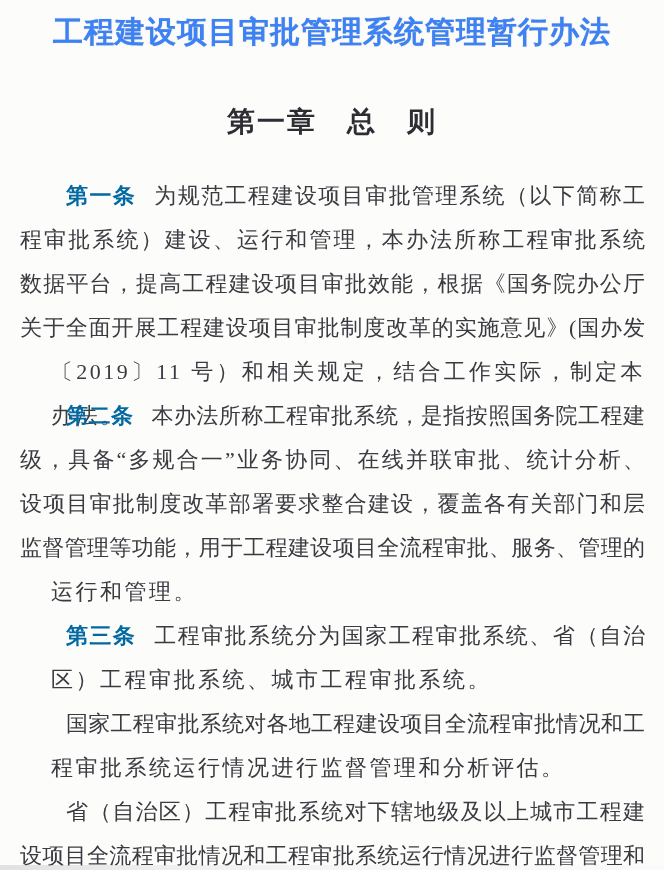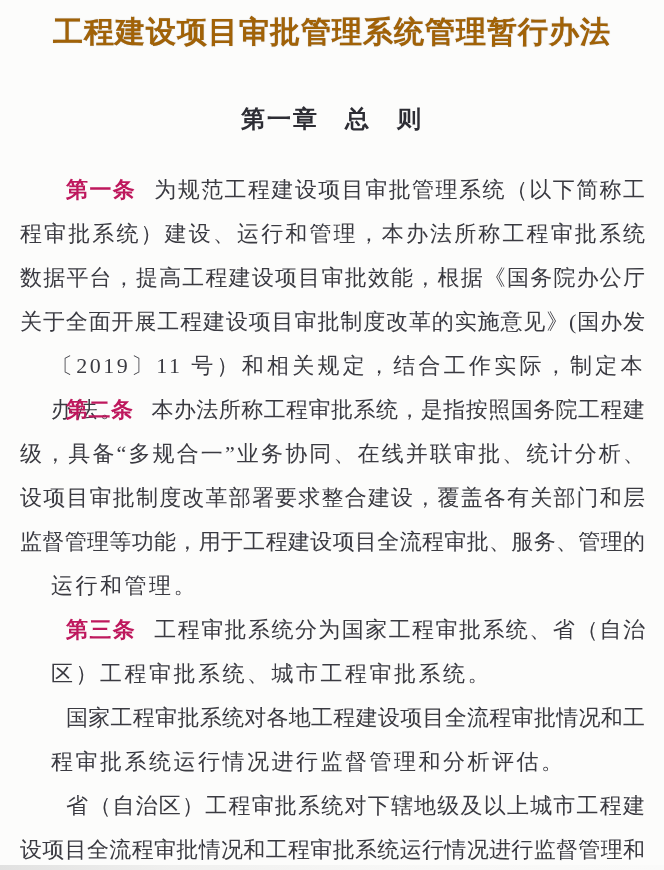--- a/index.html
+++ b/index.html
@@ -16,30 +16,30 @@
     color: #3a3a41;
   }
 
   .doc-title {
     padding-top: 12px;
     text-align: center;
     font-family: "Liberation Sans", "DejaVu Sans", sans-serif;
     font-weight: 700;
     font-size: 30px;
     letter-spacing: 1px;
-    color: #a16207;
+    color: #3b82f6;
     text-shadow: 0 0 1px rgba(40,40,48,0.35);
   }
 
   .chapter-heading {
     margin-top: 50px;
     text-align: center;
     font-family: "Liberation Sans", "DejaVu Sans", sans-serif;
     font-weight: 700;
-    font-size: 24px;
+    font-size: 28px;
     letter-spacing: 2px;
     color: #2d2d34;
   }
 
   .doc-body {
     margin: 33px 19px 0 20px;   
     font-size: 22px;
   }
 
   .line {
@@ -54,21 +54,21 @@
     text-align-last: left;
     letter-spacing: 2.5px;
     margin-left: 31px;
   }
 
   .line.indent { padding-left: 46px; }
 
   .lead {
     font-family: "Liberation Sans", "DejaVu Sans", sans-serif;
     font-weight: 700;
-    color: #be185d;
+    color: #0369a1;
     margin-right: 18px;
     margin-top: 20px;
   }
 
   
   .scan-edge {
     position: absolute;
     left: 0; right: 0; bottom: 0;
     height: 5px;
     background: linear-gradient(to right, #c6c6c6, #e3e3e2 25%, #f3f3f2 60%, #f8f8f7);

